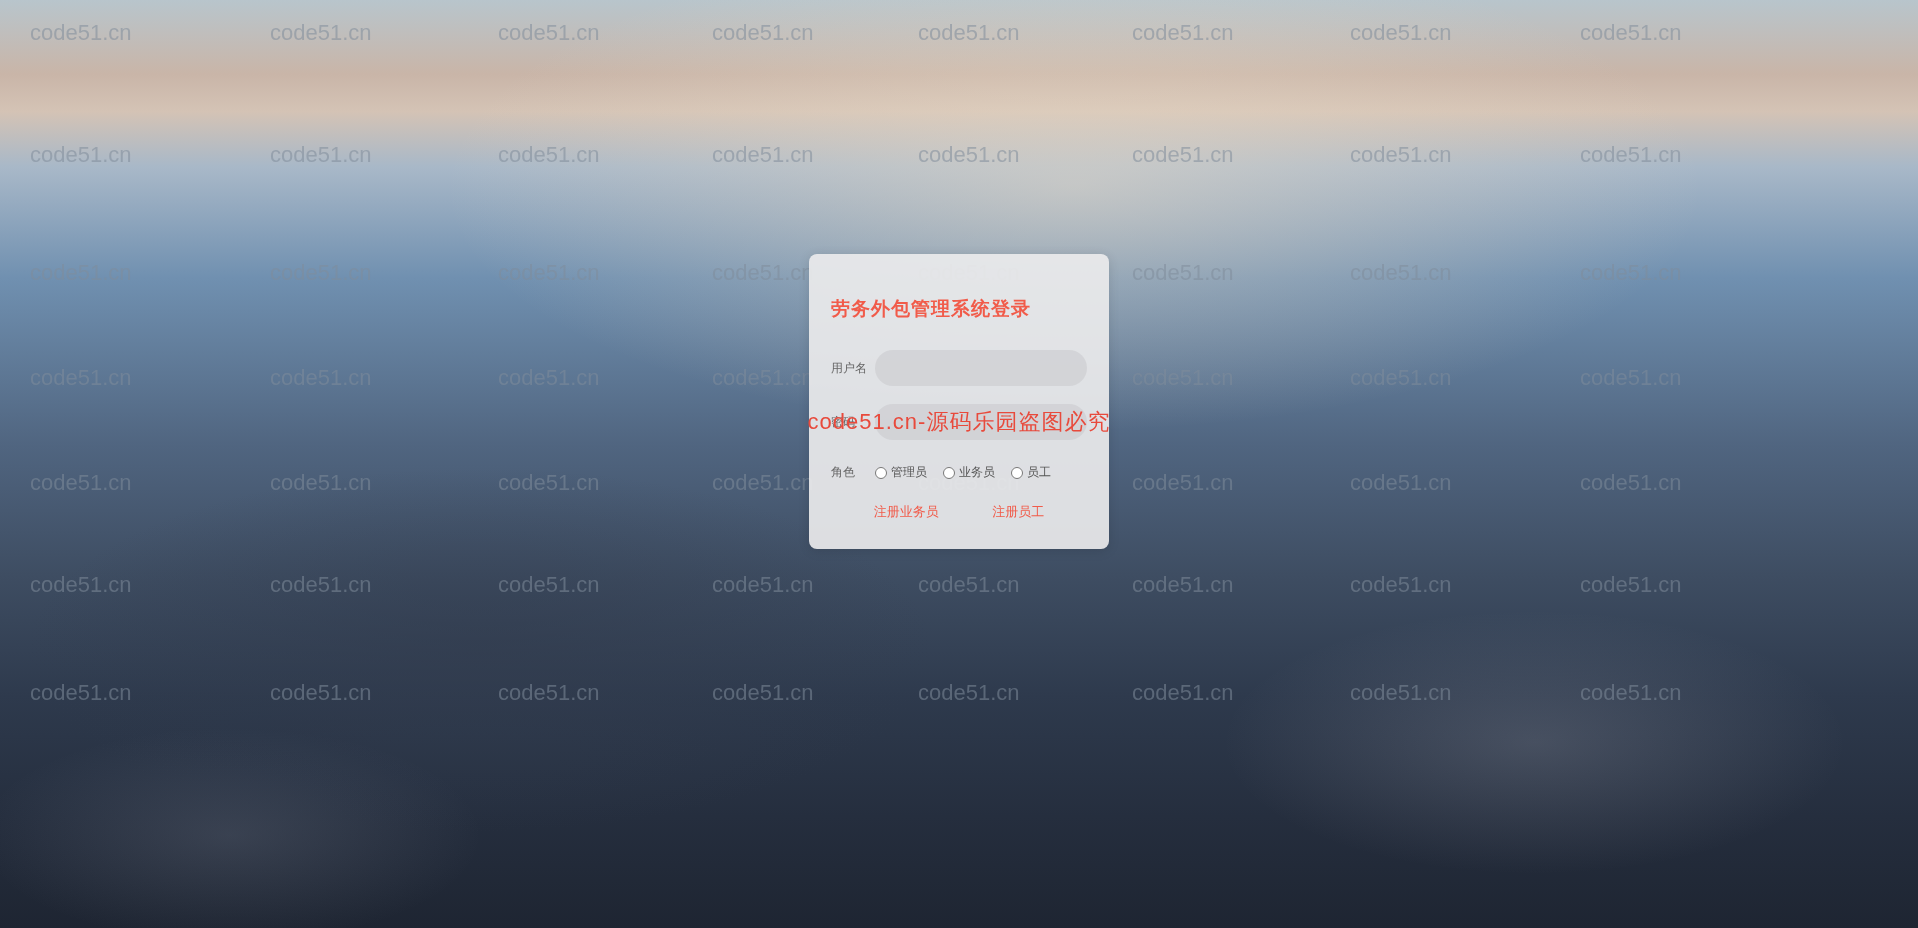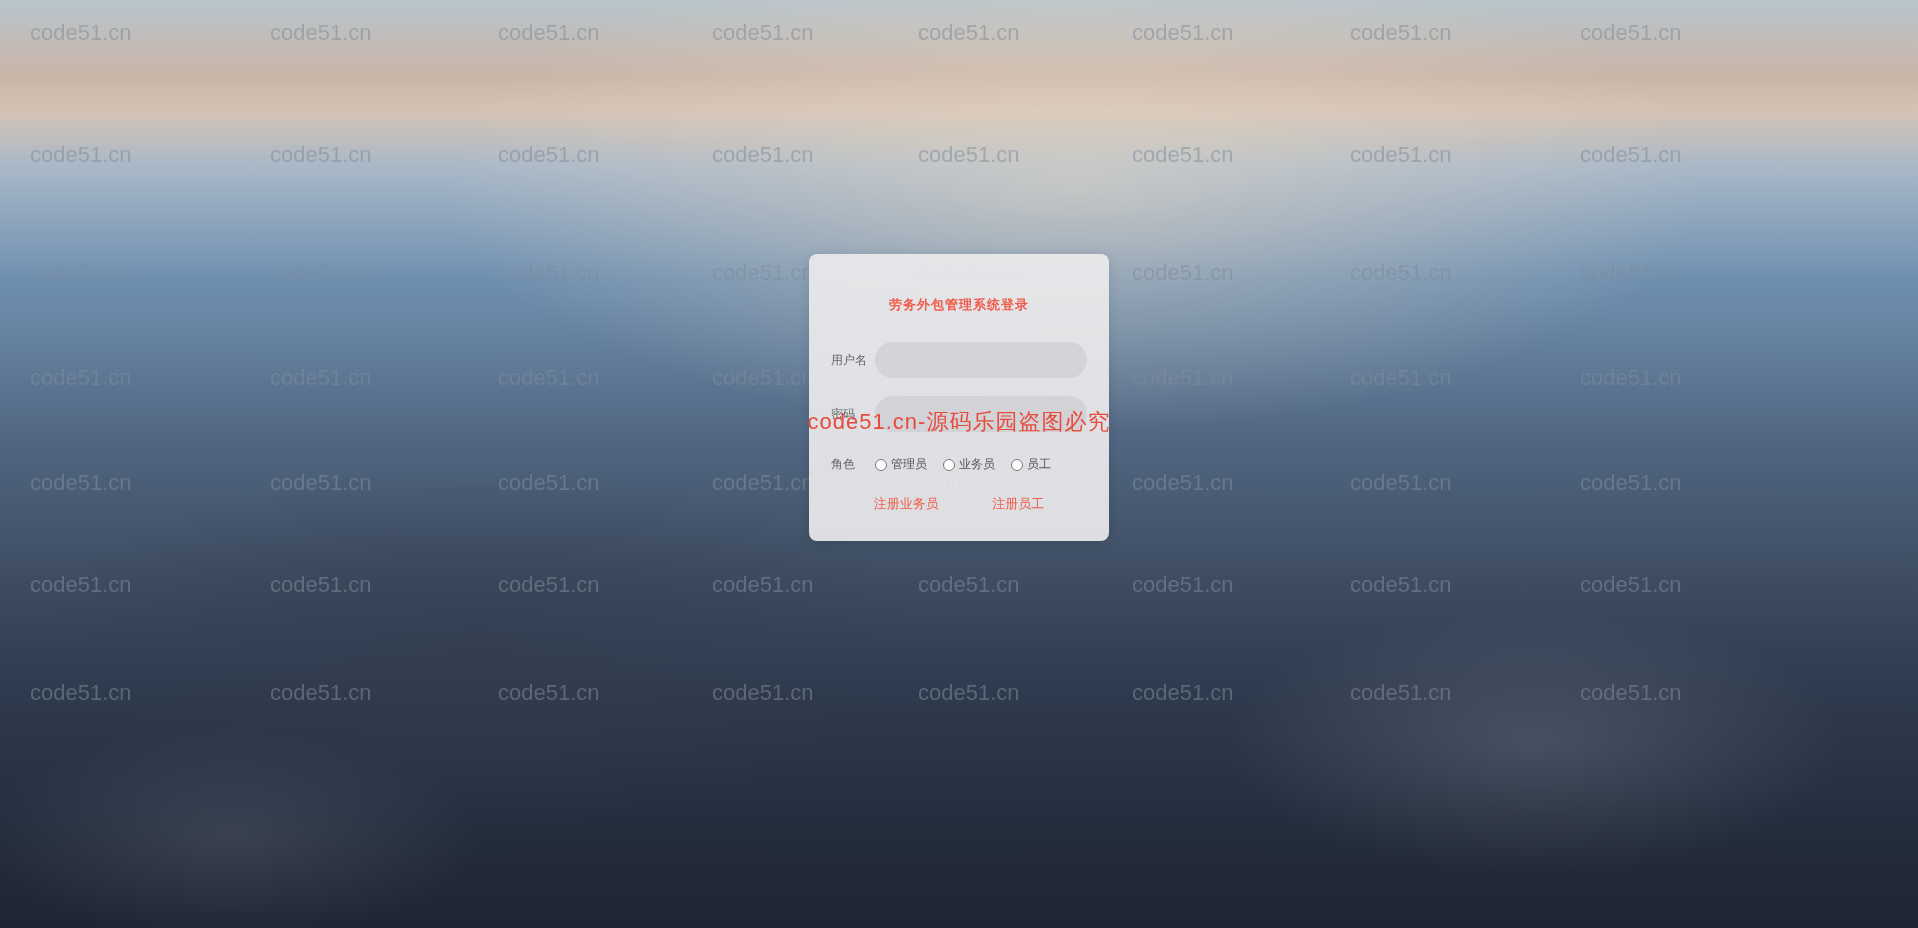--- a/index.html
+++ b/index.html
@@ -66,23 +66,22 @@
       top: 254px;
       transform: translateX(-50%);
       width: 300px;
       background: rgba(234,234,236,0.92);
       border-radius: 8px;
       padding: 42px 22px 28px 22px;
       z-index: 10;
       box-shadow: 0 2px 12px rgba(0,0,0,0.12);
     }
     .login-title {
-      text-align: center;
       color: #f15b4a;
-      font-size: 13px;
+      font-size: 19px;
       font-weight: 700;
       margin-bottom: 28px;
       letter-spacing: 1px;
     }
     .form-row {
       display: flex;
       align-items: center;
       margin-bottom: 18px;
     }
     .form-label {

